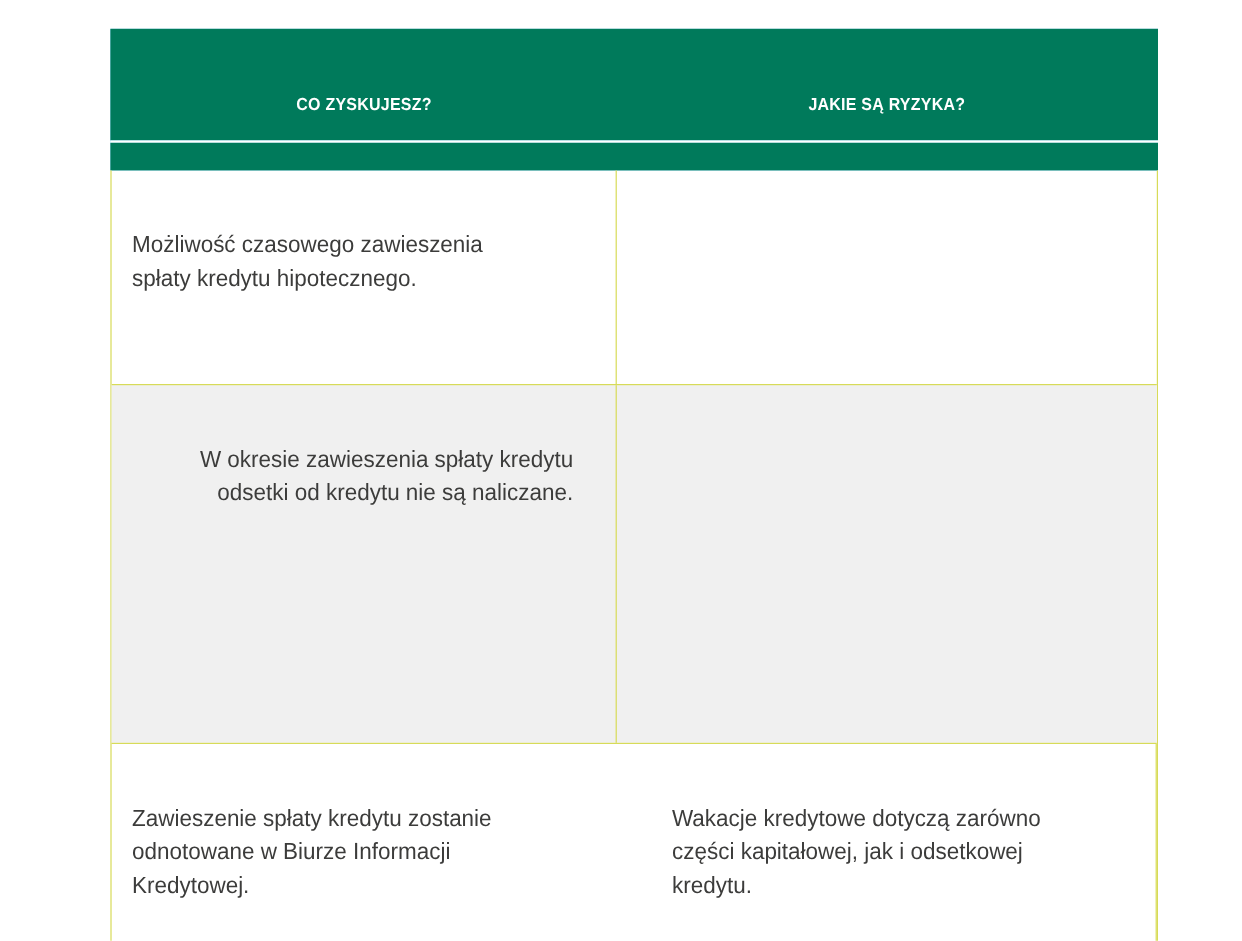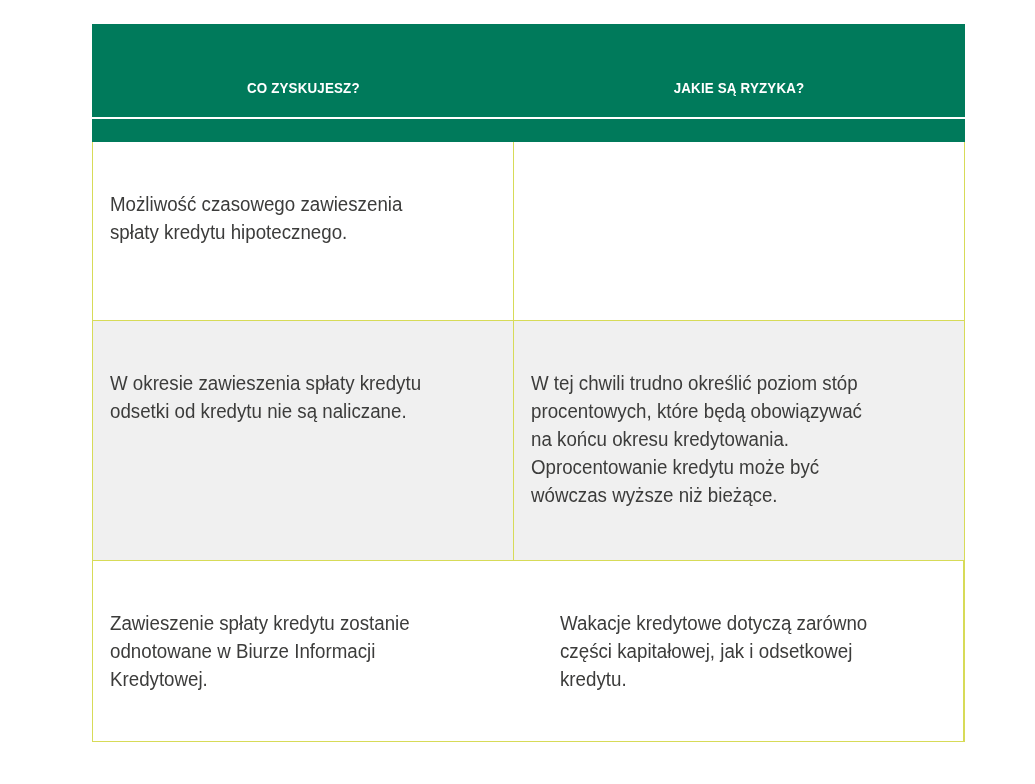--- a/index.html
+++ b/index.html
@@ -98,21 +98,21 @@
   }
   .td-1 {
     width: 421px;
     border-right: 1px solid #D7DB58;
   }
   .td-2 {
     width: 450px;
   }
 
   .row-1 .td { height: 178px; }
-  .row-2 .td { height: 239px; }
+  .row-2 .td { height: 298px; text-align: right; }
   .row-3 .td { height: 180px; }
 
   .cell-text {
     color: #3C3C3B;
     font-family: "Liberation Sans Narrow", "Liberation Sans", sans-serif;
     font-size: 19.5px;
     line-height: 28px;
     font-weight: normal;
     transform: scaleX(0.96);
     transform-origin: left top;
@@ -147,27 +147,20 @@
           <p class="cell-text">Możliwość czasowego zawieszenia
 spłaty kredytu hipotecznego.</p>
         </div>
       </div>
 
       <div class="trow row-2 alt">
         <div class="td td-1">
           <p class="cell-text">W okresie zawieszenia spłaty kredytu
 odsetki od kredytu nie są naliczane.</p>
         </div>
-        <div class="td td-2">
-          <p class="cell-text">W tej chwili trudno określić poziom stóp
-procentowych, które będą obowiązywać
-na końcu okresu kredytowania.
-Oprocentowanie kredytu może być
-wówczas wyższe niż bieżące.</p>
-        </div>
       </div>
 
       <div class="trow row-3">
         <div class="td td-2">
           <p class="cell-text">Zawieszenie spłaty kredytu zostanie
 odnotowane w Biurze Informacji
 Kredytowej.</p>
         </div>
         <div class="td td-1">
           <p class="cell-text">Wakacje kredytowe dotyczą zarówno

